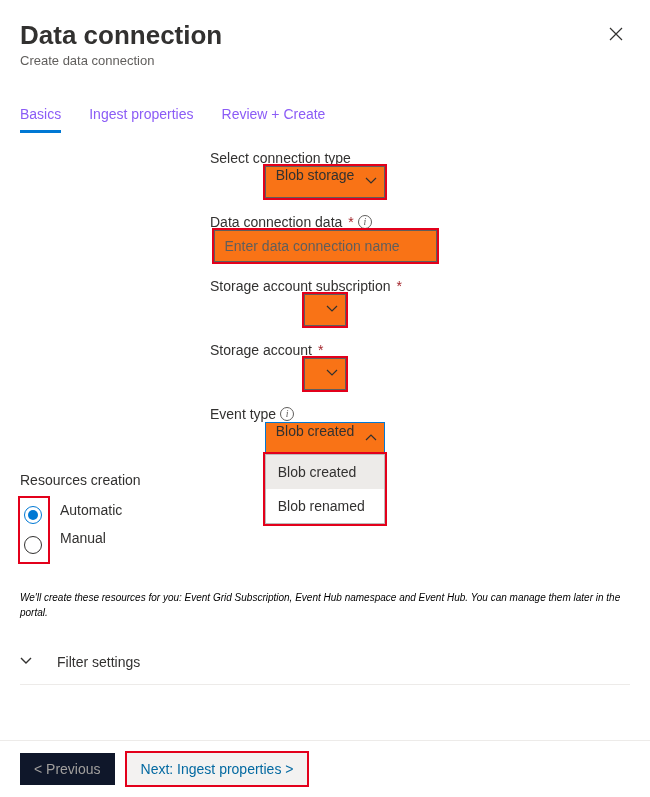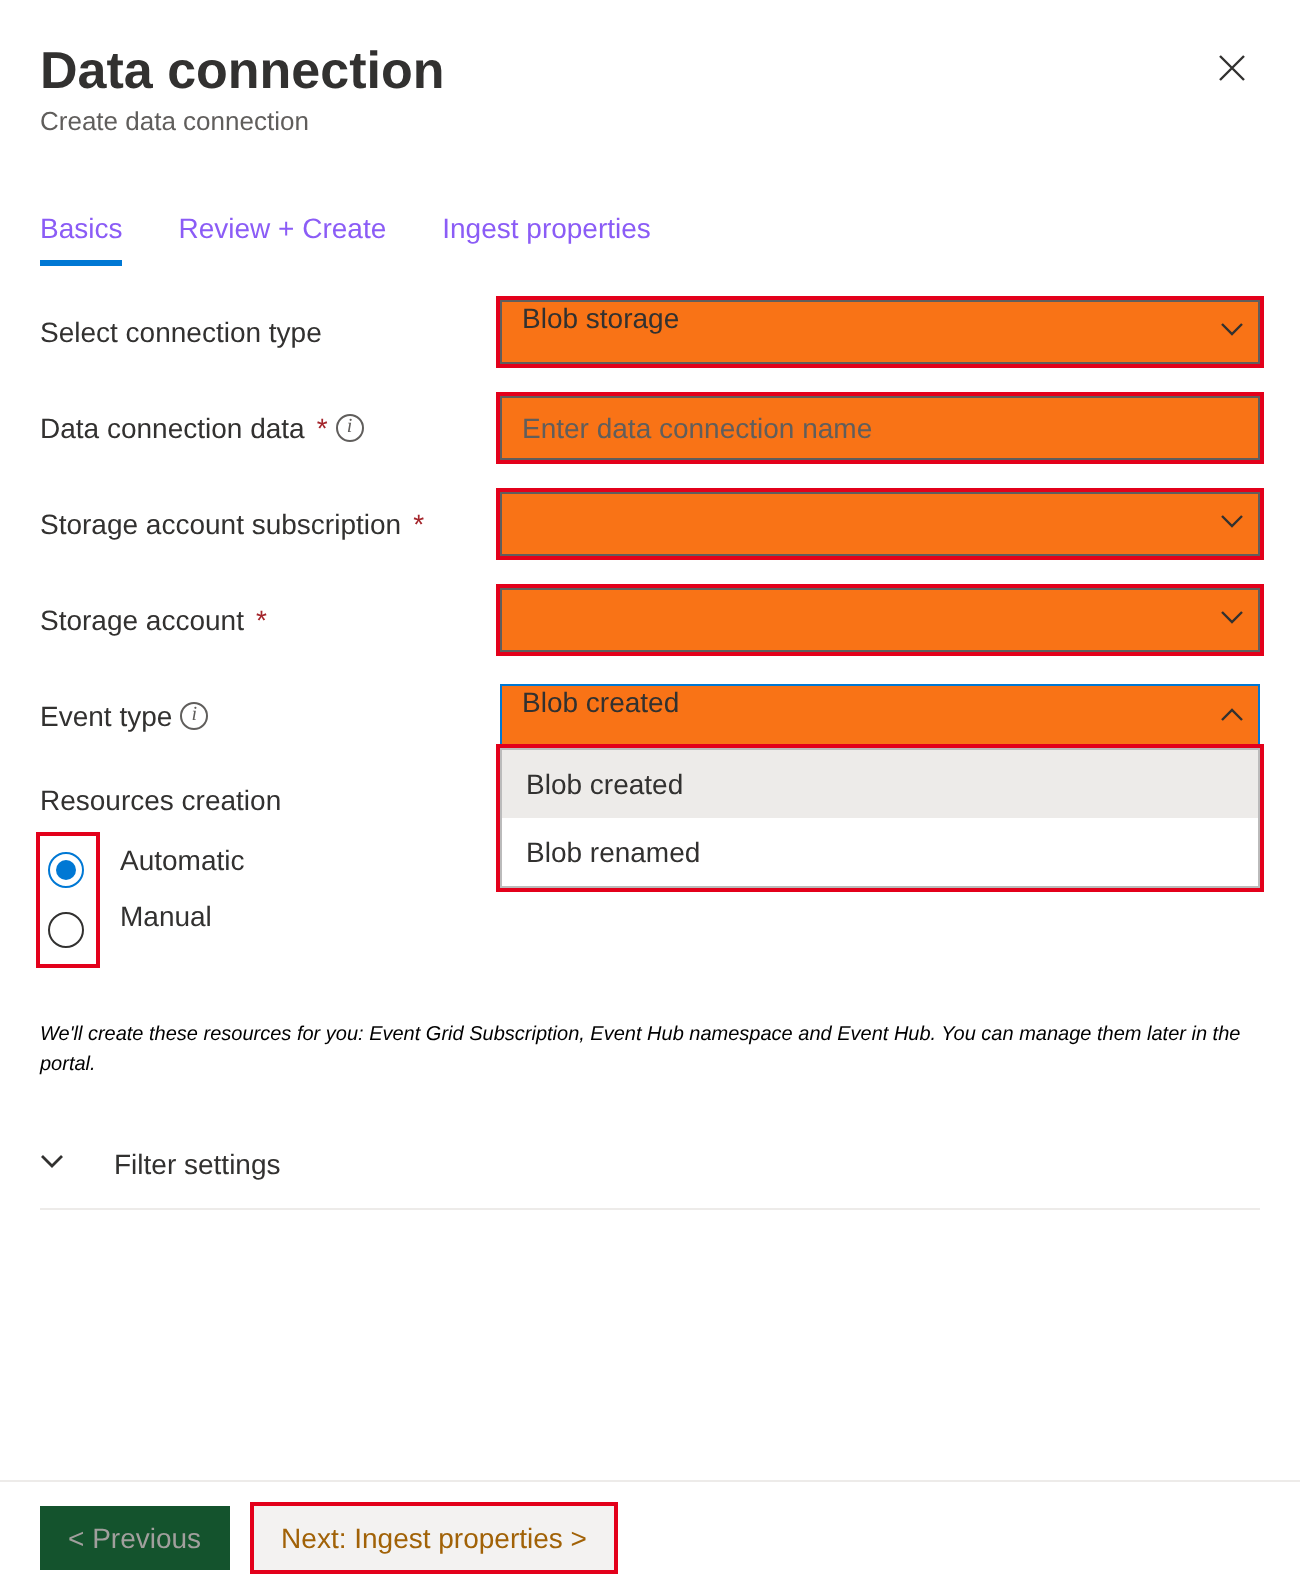--- a/index.html
+++ b/index.html
@@ -51,20 +51,21 @@
   .tab.active {
     border-bottom: 3px solid #0078d4;
     font-weight: 400;
   }
 
   .form { margin-top: 16px; }
   .row {
     display: flex;
     align-items: center;
     margin-bottom: 16px;
+    flex-direction: column;
   }
   .label-cell {
     width: 230px;
     font-size: 14px;
     display: flex;
     align-items: center;
     gap: 4px;
   }
   .required { color: #a4262c; margin-left: 2px; }
   .info-icon {
@@ -167,48 +168,48 @@
   }
   .btn {
     height: 32px;
     padding: 0 14px;
     border: none;
     font-size: 14px;
     font-family: inherit;
     cursor: pointer;
   }
   .btn-prev {
-    background: #14532d;
+    background: #0f172a;
     color: #a19f9d;
   }
   .btn-next {
     background: #f3f2f1;
-    color: #a16207;
+    color: #0369a1;
   }
   .btn-next-wrap { outline: 2px solid #e3001b; display: inline-block; }
 </style>
 </head>
 <body>
 
 <div class="blade">
 
   <div class="header">
     <h1 class="title">Data connection</h1>
     <div class="subtitle">Create data connection</div>
     <div class="close-icon">
       <svg viewBox="0 0 14 14">
           <path d="M1 1 L13 13 M13 1 L1 13" stroke="#323130" stroke-width="1.2" fill="none"></path>
         </svg>
     </div>
   </div>
 
   <div class="tabs">
     <div class="tab active">Basics</div>
+    <div class="tab">Ingest properties</div>
     <div class="tab">Review + Create</div>
-    <div class="tab">Ingest properties</div>
   </div>
 
   <div class="form">
 
     <div class="row">
       <div class="label-cell">Select connection type</div>
       <div class="control-cell hl">
         <div class="select">Blob storage</div>
         <div class="chevron">
           <svg viewBox="0 0 12 12">

